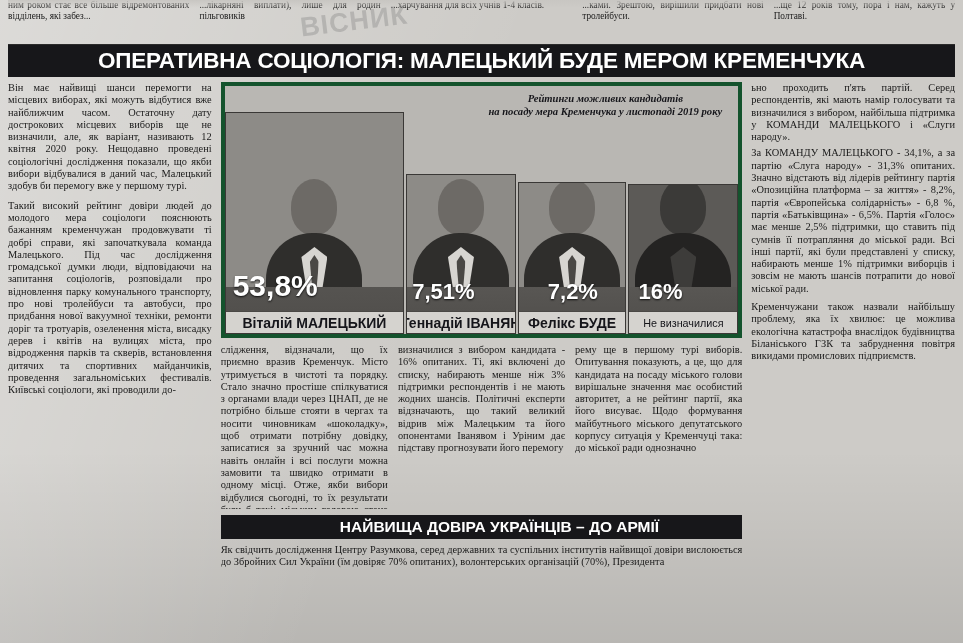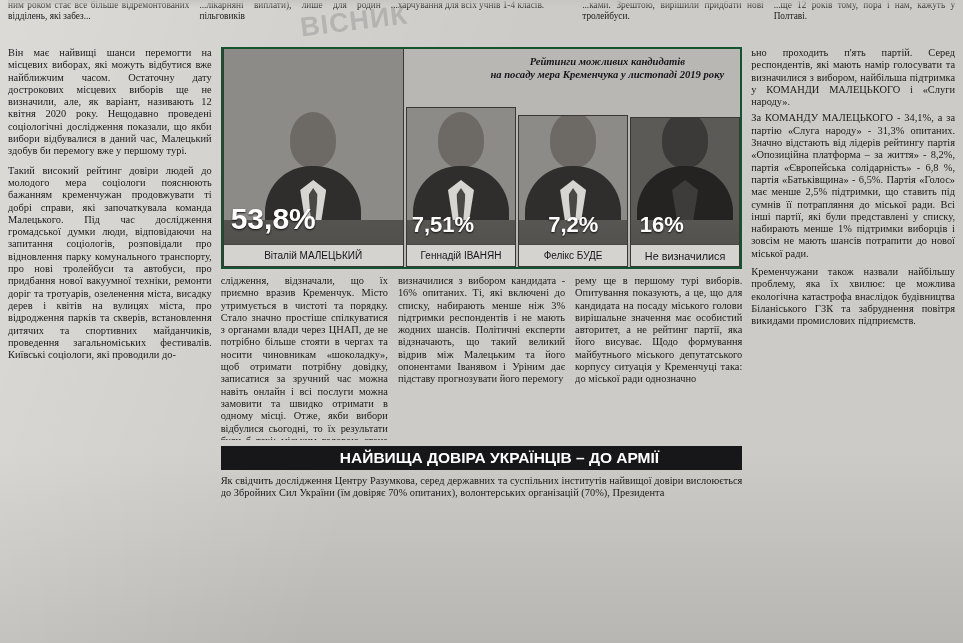--- a/index.html
+++ b/index.html
@@ -91,22 +91,22 @@
     font-size: 10.4px;
     line-height: 12.3px;
     text-align: justify;
     hyphens: auto;
   }
 
   
   .chart-wrap {
     position: relative;
     background: #b9b7b3;
-    border: 2px solid #14532d;
-    height: 222px;
+    border: 4px solid #14532d;
+    height: 256px;
     overflow: hidden;
   }
   .chart-caption {
     position: absolute;
     right: 8px; top: 6px;
     width: 250px;
     text-align: center;
     font-size: 10.6px;
     line-height: 13px;
     font-style: italic;
@@ -187,22 +187,22 @@
   .bar.b4 .pct { font-size: 22px; left: 9px; }
 
   .bar .name {
     position: absolute;
     left: 0; right: 0; bottom: 0;
     height: 22px;
     background: #d5d3cf;
     border-top: 1px solid #4a4845;
     color: #15151a;
     font-family: "Liberation Sans", sans-serif;
-    font-size: 10px;
-    font-weight: normal;
+    font-size: 14px;
+    font-weight: bold;
     display: flex;
     align-items: center;
     justify-content: center;
     z-index: 4;
     white-space: nowrap;
     overflow: hidden;
   }
   .bar.b4 .name { font-weight: normal; font-size: 10.8px; }
 
   
@@ -270,20 +270,23 @@
     <div class="col">
         <p>...ками. Зрештою, вирішили придбати нові тролейбуси.</p>
       </div>
     <div class="col">
         <p>...ще 12 років тому,  пора і нам, кажуть у Полтаві.</p>
       </div>
   </div>
 
   <div class="watermark">ВІСНИК</div>
 
+  <div class="headline-bar">
+    <h1>ОПЕРАТИВНА СОЦІОЛОГІЯ: МАЛЕЦЬКИЙ БУДЕ МЕРОМ КРЕМЕНЧУКА</h1>
+  </div>
 
   <div class="main">
 
     <div class="colL">
       <div class="body-text">Він має найвищі шанси перемогти на місцевих виборах, які можуть відбутися вже найближчим часом. Остаточну дату дострокових місцевих виборів ще не визначили, але, як варіант, називають 12 квітня 2020 року. Нещодавно проведені соціологічні дослідження показали, що якби вибори відбувалися в даний час, Малецький здобув би перемогу вже у першому турі.</div>
       <div class="body-text" style="margin-top:7px">Такий високий рейтинг довіри людей до молодого мера соціологи пояснюють бажанням кременчужан продовжувати ті добрі справи, які започаткувала команда Малецького. Під час дослідження громадської думки люди, відповідаючи на запитання соціологів, розповідали про відновлення парку комунального транспорту, про нові тролейбуси та автобуси, про придбання нової вакуумної техніки, ремонти доріг та тротуарів, озеленення міста, висадку дерев і квітів на вулицях міста, про відродження парків та скверів, встановлення дитячих та спортивних майданчиків, проведення загальноміських фестивалів. Київські соціологи, які проводили до-</div>
     </div>
 
     <div class="colM">
 

